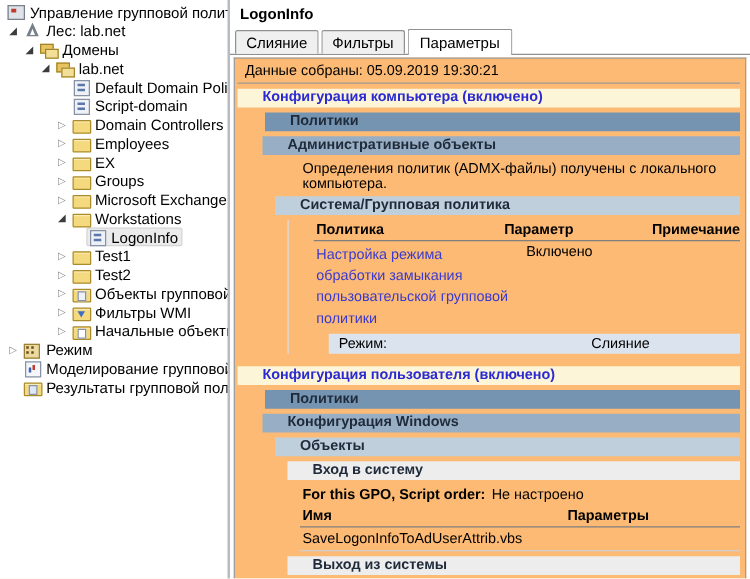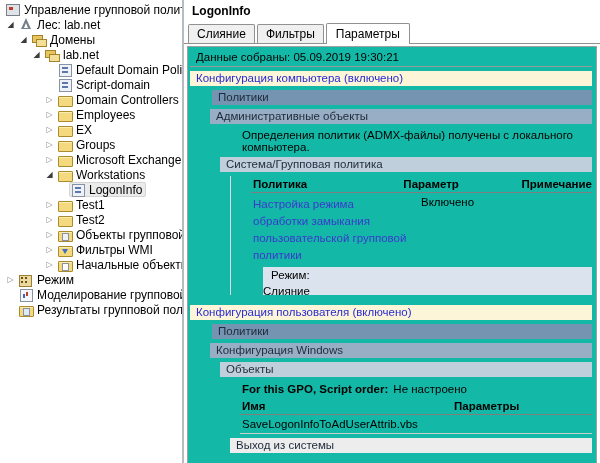--- a/index.html
+++ b/index.html
@@ -38,24 +38,24 @@
   .ico-modeling::after { left:4px; top:6px; width:2px; height:4px; background:#3b63b8; box-shadow:3px -2px 0 0 #c23b2e; }
 
   
   .right { flex:1; display:flex; flex-direction:column; background:#fff; overflow:hidden; }
   .rp-title { font-weight:700; padding:4px 0 2px 8px; }
   .tabs { display:flex; align-items:flex-end; padding:3px 4px 0; border-bottom:1px solid #919191; background:#fff; }
   .tab { background:#f0f0f0; border:1px solid #919191; border-bottom:none; border-radius:2px 2px 0 0; padding:2px 8px; margin-right:2px; cursor:default; }
   .tab.active { background:#fff; padding:3px 9px; position:relative; margin-bottom:-1px; z-index:2; }
 
   .rwrap { flex:1; padding:2px 3px 0; overflow:hidden; }
-  .report { height:100%; border:1px solid #a0a0a0; border-bottom:none; background:#14b8a6; padding:1px 4px 0 2px; overflow:hidden; font-size:11.5px; }
+  .report { height:100%; border:1px solid #a0a0a0; border-bottom:none; background:#fdba74; padding:1px 4px 0 2px; overflow:hidden; font-size:11.5px; }
   .collected { padding:3px 0 3px 6px; border-bottom:1px solid #9a9a9a; }
 
-  .band { height:15px; line-height:15px; font-weight:400; padding-left:6px; margin-top:4px; color:#1f2a3a; overflow:hidden; }
+  .band { height:15px; line-height:15px; font-weight:700; padding-left:20px; margin-top:4px; color:#1f2a3a; overflow:hidden; }
   .band.yellow { background:#fcf5d8; color:#2a2ad2; margin-left:0; }
   .band.gap { margin-top:10px; }
   .b1 { background:#7494b2; margin-left:22px; }
   .b2 { background:#97aec4; margin-left:20px; }
   .b3 { background:#c0cfdc; margin-left:30px; }
   .b4 { background:#ededed; margin-left:40px; }
 
   .note { margin:5px 0 0 50px; padding-left:2px; }
   .ord { margin:6px 0 0 50px; padding-left:2px; }
   .ord b { margin-right:5px; }
@@ -64,21 +64,21 @@
   .tblc { margin-left:40px; border-left:1px solid #dcdcdc; padding-left:20px; }
   .tblu { margin-left:50px; margin-top:3px; }
   .thead { display:flex; font-weight:700; border-bottom:1px solid #7f7f7f; padding:2px 0 2px; }
   .c1 { width:168px; padding-left:2px; }
   .c2 { width:132px; padding-left:2px; }
   .c3 { flex:1; padding-left:2px; }
   .u1 { width:212px; padding-left:2px; }
   .u2 { flex:1; padding-left:2px; }
   .prow { display:flex; padding-top:3px; align-items:flex-start; }
   .plink { color:#3a3ace; line-height:17px; display:block; width:158px; text-decoration:none; cursor:pointer; }
-  .subrow { display:flex; background:#dbe4ee; height:28px; line-height:16px; margin:3px 0 0 12px;flex-direction:column; }
+  .subrow { display:flex; background:#dbe4ee; height:16px; line-height:16px; margin:3px 0 0 12px; }
   .sr-name { width:210px; padding-left:8px; }
   .sr-val { flex:1; }
   .srow { display:flex; padding:3px 0 3px; border-bottom:1px solid #cfcfcf;gap:48px; }
 </style>
 </head>
 <body>
 
 <div class="screen">
 
   <div class="left">
@@ -269,20 +269,21 @@
             <span class="sr-name">Режим:</span>
             <span class="sr-val">Слияние</span>
           </div>
         </div>
 
         <div class="band yellow gap">Конфигурация пользователя (включено)</div>
         <div class="band b1">Политики</div>
         <div class="band b2">Конфигурация Windows</div>
         <div class="band b3">Объекты</div>
 
+        <div class="band b4">Вход в систему</div>
         <div class="ord">
           <b>For this GPO, Script order:</b><span>Не настроено</span>
         </div>
         <div class="tbl tblu">
           <div class="thead">
             <span class="u1">Имя</span>
             <span class="u2">Параметры</span>
           </div>
           <div class="srow">
             <span class="u1">SaveLogonInfoToAdUserAttrib.vbs</span>

